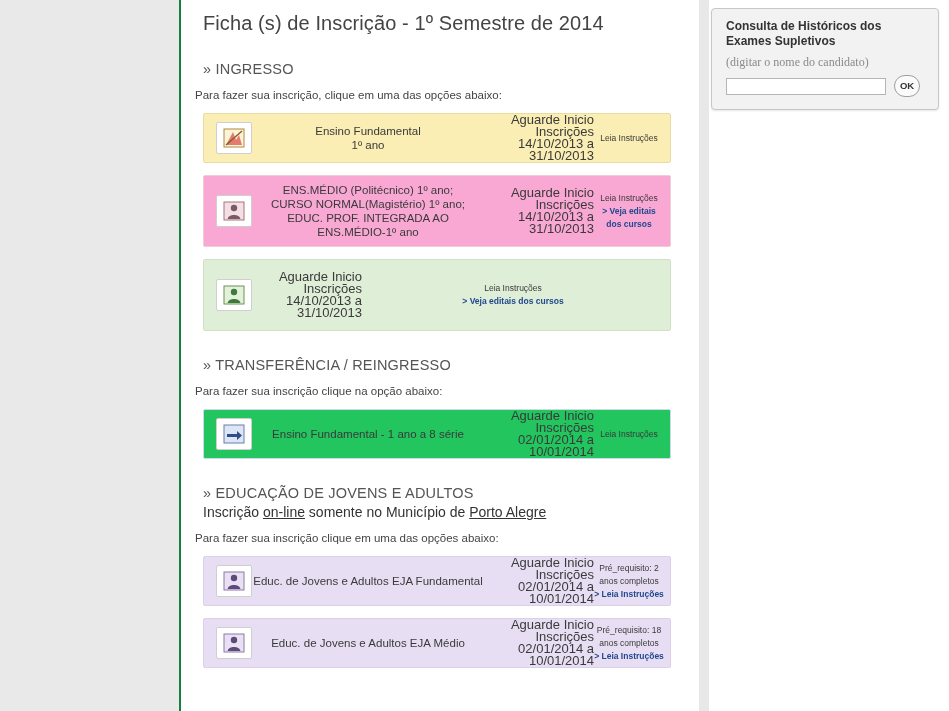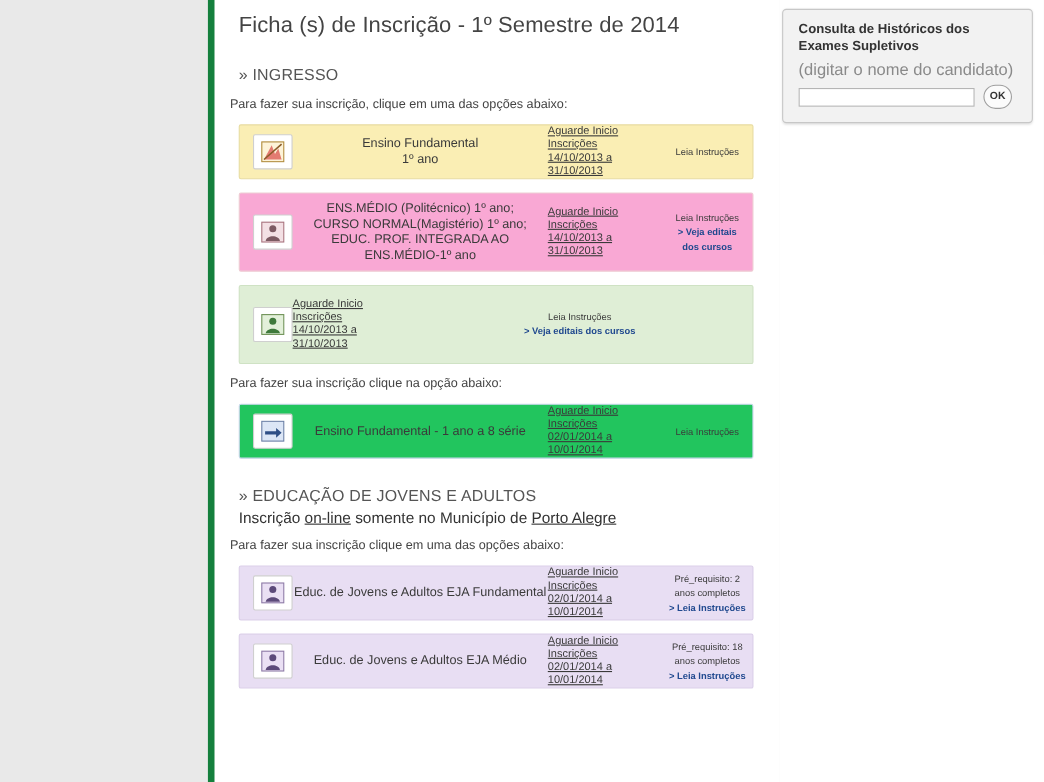--- a/index.html
+++ b/index.html
@@ -11,28 +11,28 @@
   #page {
     position: relative;
     width: 949px;
     height: 711px;
     overflow: hidden;
     background: #e8e8e8;
   }
   
   #content-column {
     position: absolute;
-    left: 189px;
+    left: 179px;
     top: 0;
     width: 520px;
     height: 711px;
     background: #ffffff;
     box-sizing: border-box;
     padding: 0;
-    border-left: 6px solid #15803d;
+    border-left: 2px solid #15803d;
   }
   #right-column {
     position: absolute;
     left: 709px;
     top: 0;
     width: 240px;
     height: 711px;
     background: #ffffff;
   }
   #left-column {
@@ -113,25 +113,24 @@
     flex: 0 0 232px;
     text-align: center;
     font-size: 11.5px;
     color: #3a3a3a;
     line-height: 14px;
     padding: 0 0;
     box-sizing: border-box;
   }
   .card-mid {
     flex: 0 0 110px;
-    text-align: left;
-    font-size: 10px;
+    text-align: right;
+    font-size: 13px;
     color: #3a3a3a;
     line-height: 12px;
-    text-decoration: underline;
   }
   .card-right {
     flex: 1 1 auto;
     text-align: center;
     font-size: 8.5px;
     color: #3a3a3a;
     line-height: 13px;
     padding-right: 6px;
   }
   .card-right .lnk {
@@ -156,23 +155,24 @@
     box-shadow: 0 1px 2px rgba(0,0,0,0.10);
   }
   #exam-box .box-title {
     font-size: 12px;
     color: #333333;
     font-weight: bold;
     line-height: 15px;
     margin-bottom: 6px;
   }
   #exam-box .box-hint {
-    font-size: 15px;
+    font-size: 12px;
     color: #8a8a8a;
     margin-bottom: 5px;
+    font-family: Liberation Serif, serif;
   }
   #exam-row { display: flex; align-items: center; }
   #exam-input {
     width: 160px;
     height: 17px;
     border: 1px solid #b5b5b5;
     background: #ffffff;
     font-size: 11px;
     padding: 1px 3px;
     box-sizing: border-box;
@@ -258,20 +258,21 @@
       <span class="card-mid">
         <span>Aguarde Inicio Inscrições</span><br>
         <span>14/10/2013 a 31/10/2013</span>
       </span>
       <span class="card-right">
         <span>Leia Instruções</span><br>
         <a class="lnk" href="#">&gt; Veja editais dos cursos</a>
       </span>
     </div>
 
+    <div class="section-head">» TRANSFERÊNCIA / REINGRESSO</div>
     <div class="section-sub">Para fazer sua inscrição clique na opção abaixo:</div>
 
     <div class="card c-blue">
       <span class="card-icon">
         <svg width="22" height="20" viewBox="0 0 22 20">
           <rect x="1" y="1" width="20" height="18" fill="#dce6f6" stroke="#6b7fa6"></rect>
           <path d="M4 13 L14 13 L14 16 L19 11.5 L14 7 L14 10 L4 10 Z" fill="#2f4f86"></path>
         </svg>
       </span>
       <span class="card-title">Ensino Fundamental - 1 ano a 8 série</span>

